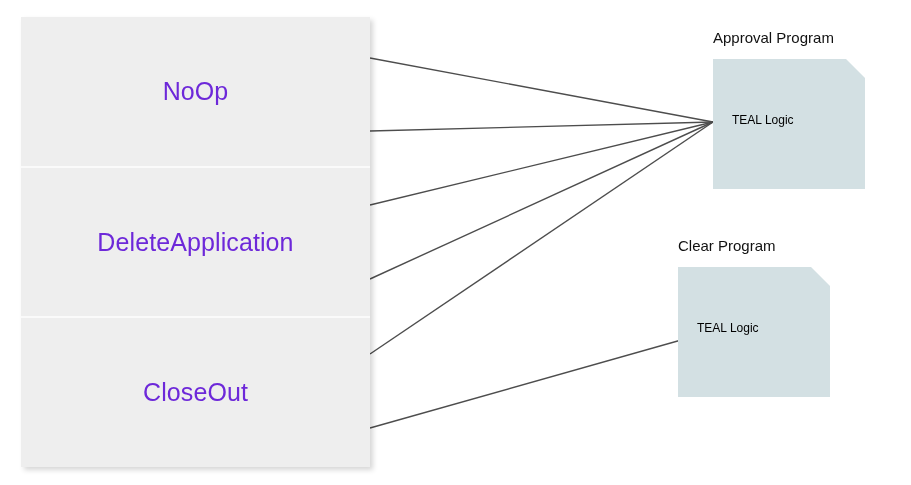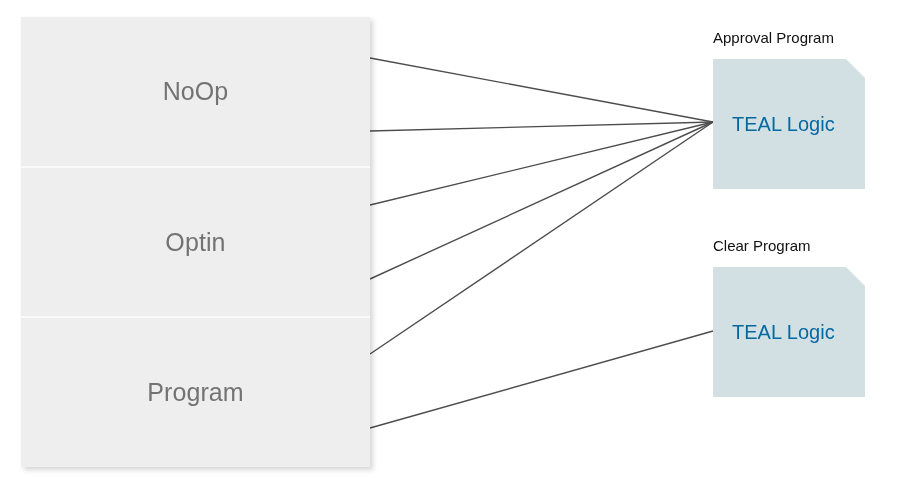--- a/index.html
+++ b/index.html
@@ -44,21 +44,21 @@
     justify-content: center;
     position: relative;
     background: #eeeeee;
   }
   .op-row + .op-row {
     border-top: 2px solid #fafafa;
   }
   .op-row-label {
     font-size: 25px;
     line-height: 1;
-    color: #737373;
+    color: #6d28d9;
     letter-spacing: 0.1px;
     white-space: nowrap;
   }
 
   
   #links {
     position: absolute;
     left: 0;
     top: 0;
     width: 911px;
@@ -88,33 +88,33 @@
   }
   .program-shape {
     position: absolute;
     background: #d3e0e3;
     filter: drop-shadow(3px 3px 4px rgba(0,0,0,0.18));
     -webkit-clip-path: polygon(0 0, calc(100% - 19px) 0, 100% 19px, 100% 100%, 0 100%);
     clip-path: polygon(0 0, calc(100% - 19px) 0, 100% 19px, 100% 100%, 0 100%);
   }
   .program-label {
     position: absolute;
-    font-size: 20px;
-    color: #0369a1;
+    font-size: 12px;
+    color: #000000;
     white-space: nowrap;
   }
 
   
   #approval-program { left: 713px; top: 29px; width: 152px; height: 160px; }
   #approval-program .program-title { top: 0px; }
   #approval-program .program-shape { left: 0; top: 30px; width: 152px; height: 130px; }
   #approval-program .program-label { left: 19px; top: 84px; }
 
   
-  #clear-program { left: 713px; top: 237px; width: 176px; height: 160px; }
+  #clear-program { left: 678px; top: 237px; width: 176px; height: 160px; }
   #clear-program .program-title { top: 0px; }
   #clear-program .program-shape { left: 0; top: 30px; width: 152px; height: 130px; }
   #clear-program .program-label { left: 19px; top: 84px; }
 </style>
 </head>
 <body>
 
 <div id="canvas">
 
   <svg id="links" viewBox="0 0 911 485" width="911" height="485" xmlns="http://www.w3.org/2000/svg">
@@ -124,24 +124,24 @@
     <line class="link-line" x1="370" y1="279" x2="713" y2="122"></line>
     <line class="link-line" x1="370" y1="354" x2="713" y2="122"></line>
     <line class="link-line" x1="370" y1="428" x2="713" y2="331"></line>
   </svg>
 
   <div class="op-panel">
     <div class="op-row">
       <span class="op-row-label">NoOp</span>
     </div>
     <div class="op-row">
-      <span class="op-row-label">Optin</span>
+      <span class="op-row-label">DeleteApplication</span>
     </div>
     <div class="op-row">
-      <span class="op-row-label">Program</span>
+      <span class="op-row-label">CloseOut</span>
     </div>
   </div>
 
   <div class="program" id="approval-program">
     <div class="program-title">Approval Program</div>
     <div class="program-shape"></div>
     <div class="program-label">TEAL Logic</div>
   </div>
 
   <div class="program" id="clear-program">

